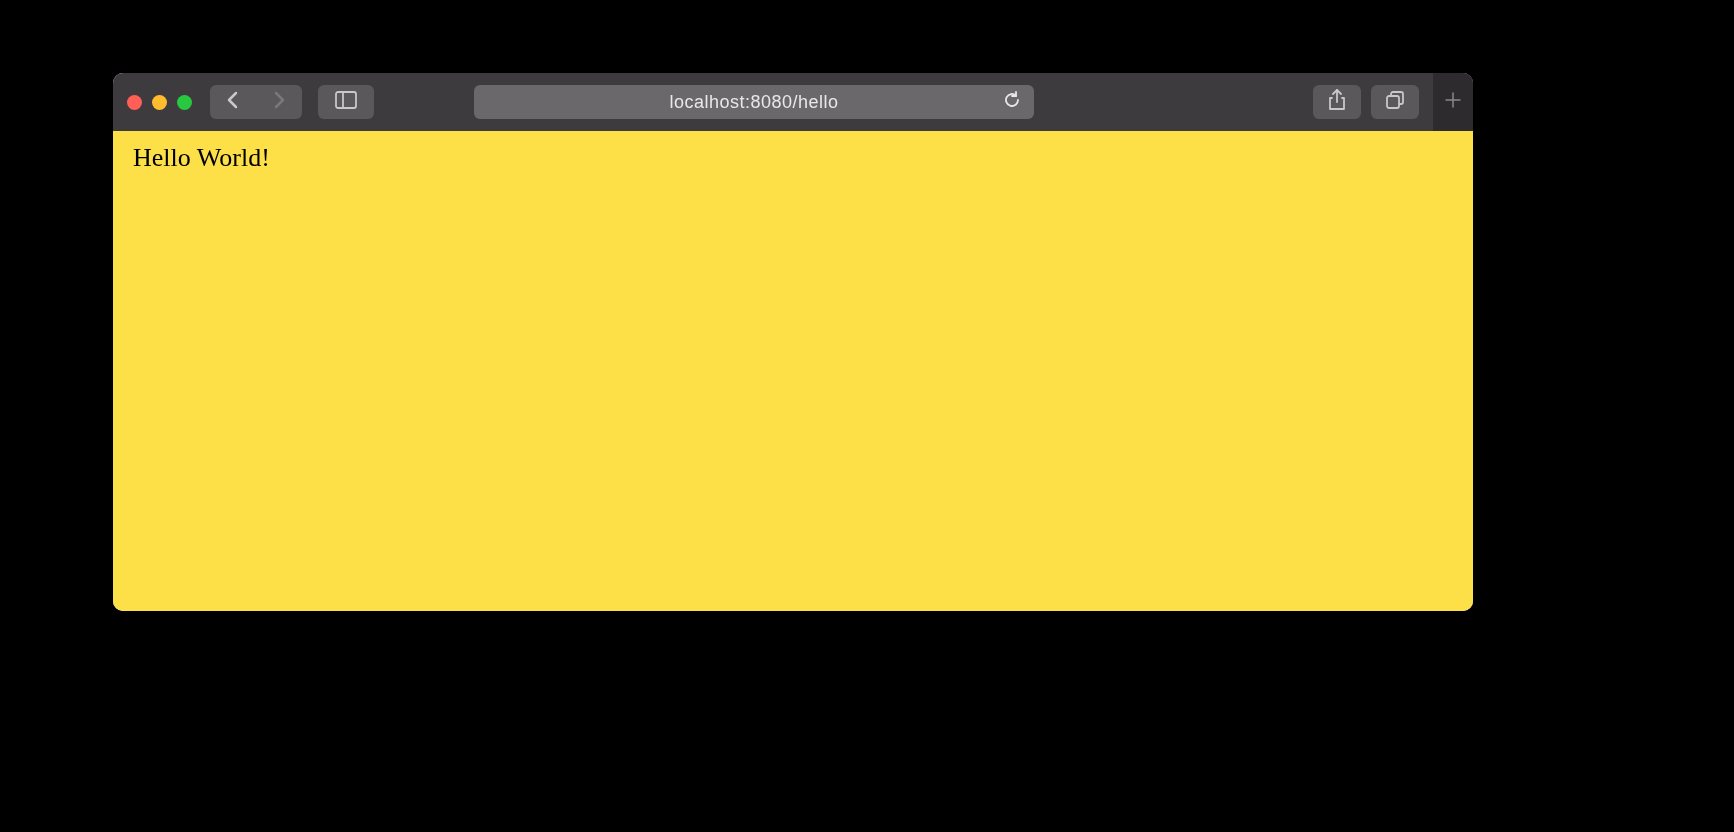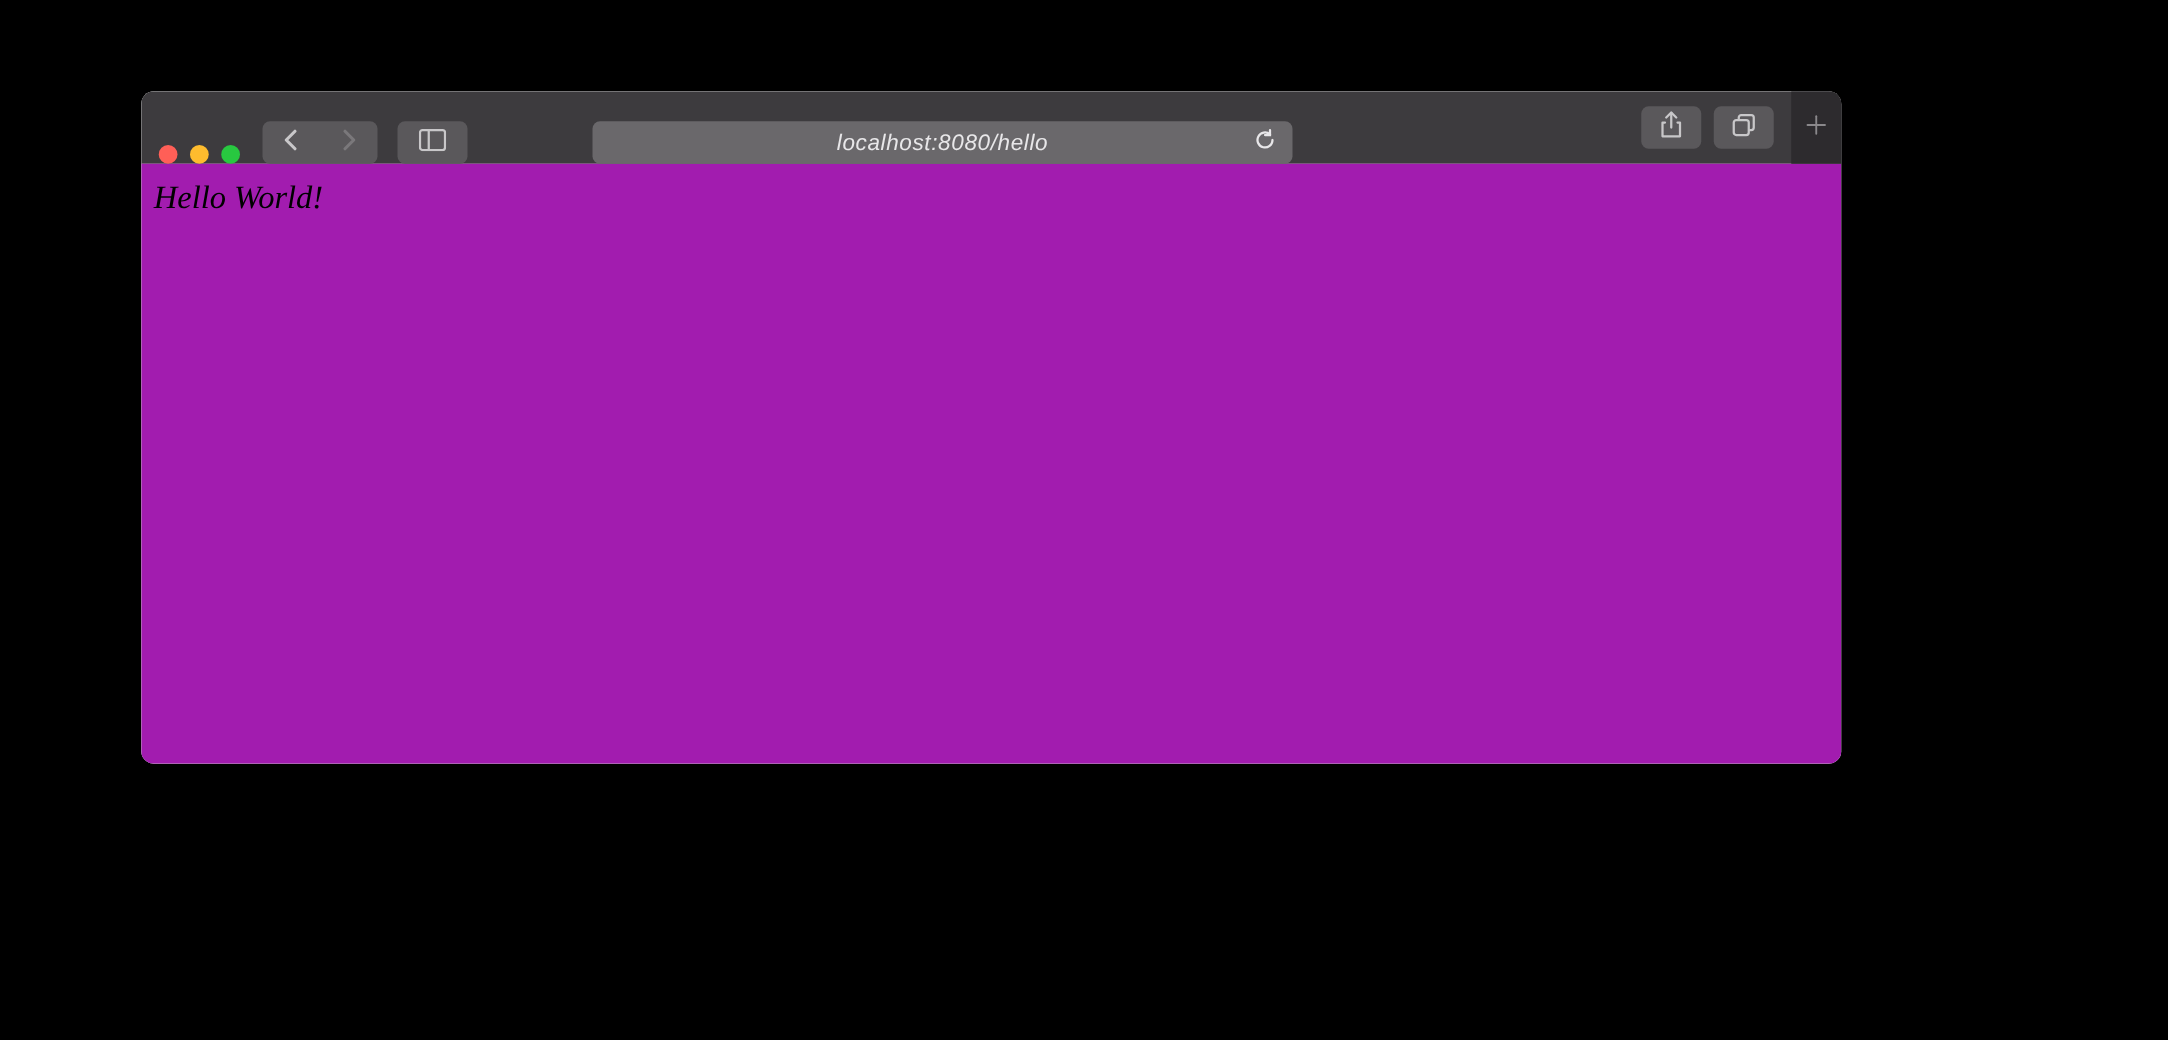--- a/index.html
+++ b/index.html
@@ -25,24 +25,23 @@
       background: #ffffff;
       border-radius: 10px;
       overflow: hidden;
       box-shadow: 0 20px 60px rgba(0,0,0,0.5);
     }
     
     .toolbar {
       height: 58px;
       background: #3d3b3e;
       display: flex;
-      align-items: flex-end;
+      align-items: center;
       padding: 0 14px;
       gap: 10px;
-      font-style: italic;
     }
     
     .traffic-lights {
       display: flex;
       gap: 10px;
       align-items: center;
       margin-right: 8px;
     }
     
     .traffic-light {
@@ -145,24 +144,23 @@
       background: #2d2b2e;
       display: flex;
       align-items: center;
       justify-content: center;
       color: #8a888b;
       margin-right: -14px;
       margin-left: 4px;
     }
     
     .content {
-      padding: 12px 10px;
-      background: #a21caf;
+      padding: 12px 20px;
+      background: #fde047;
       height: calc(100% - 58px);
-      font-style: italic;
     }
     
     .page-text {
       font-family: "Times New Roman", Times, serif;
       font-size: 26px;
       color: #000000;
     }
   </style>
 </head>
 <body>

